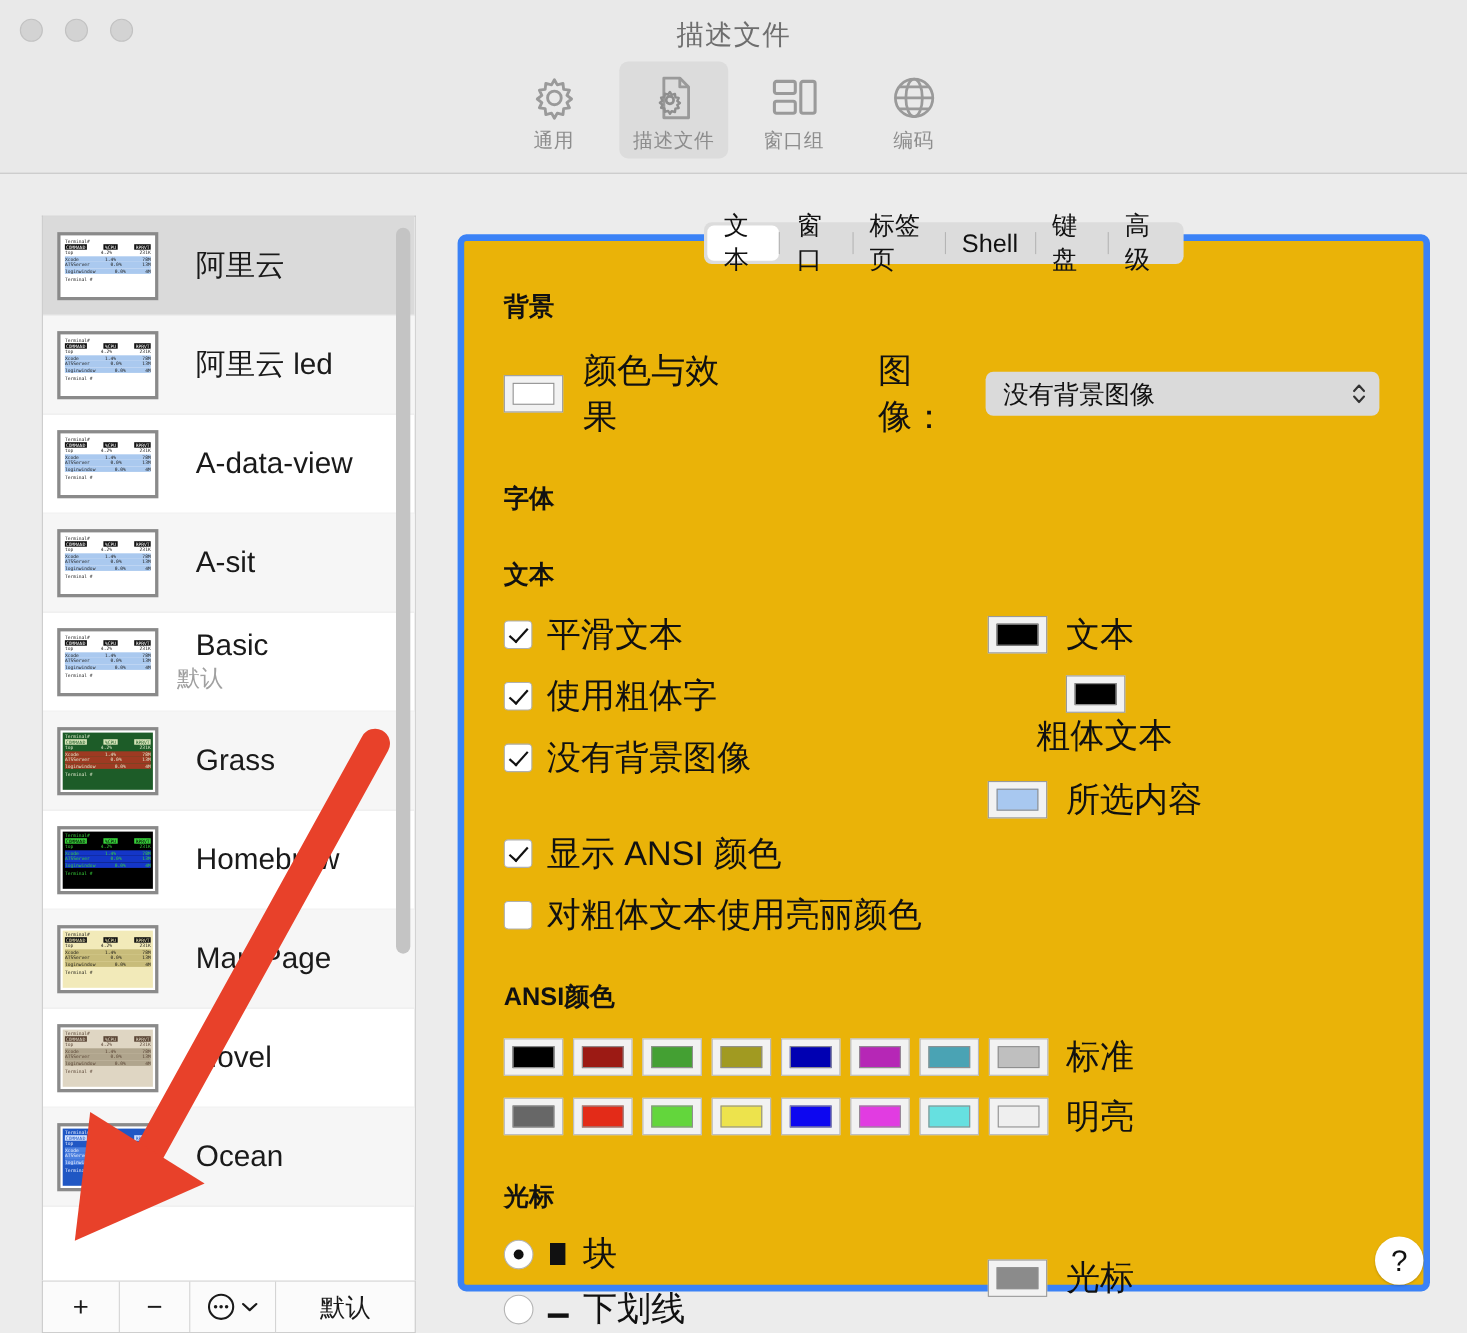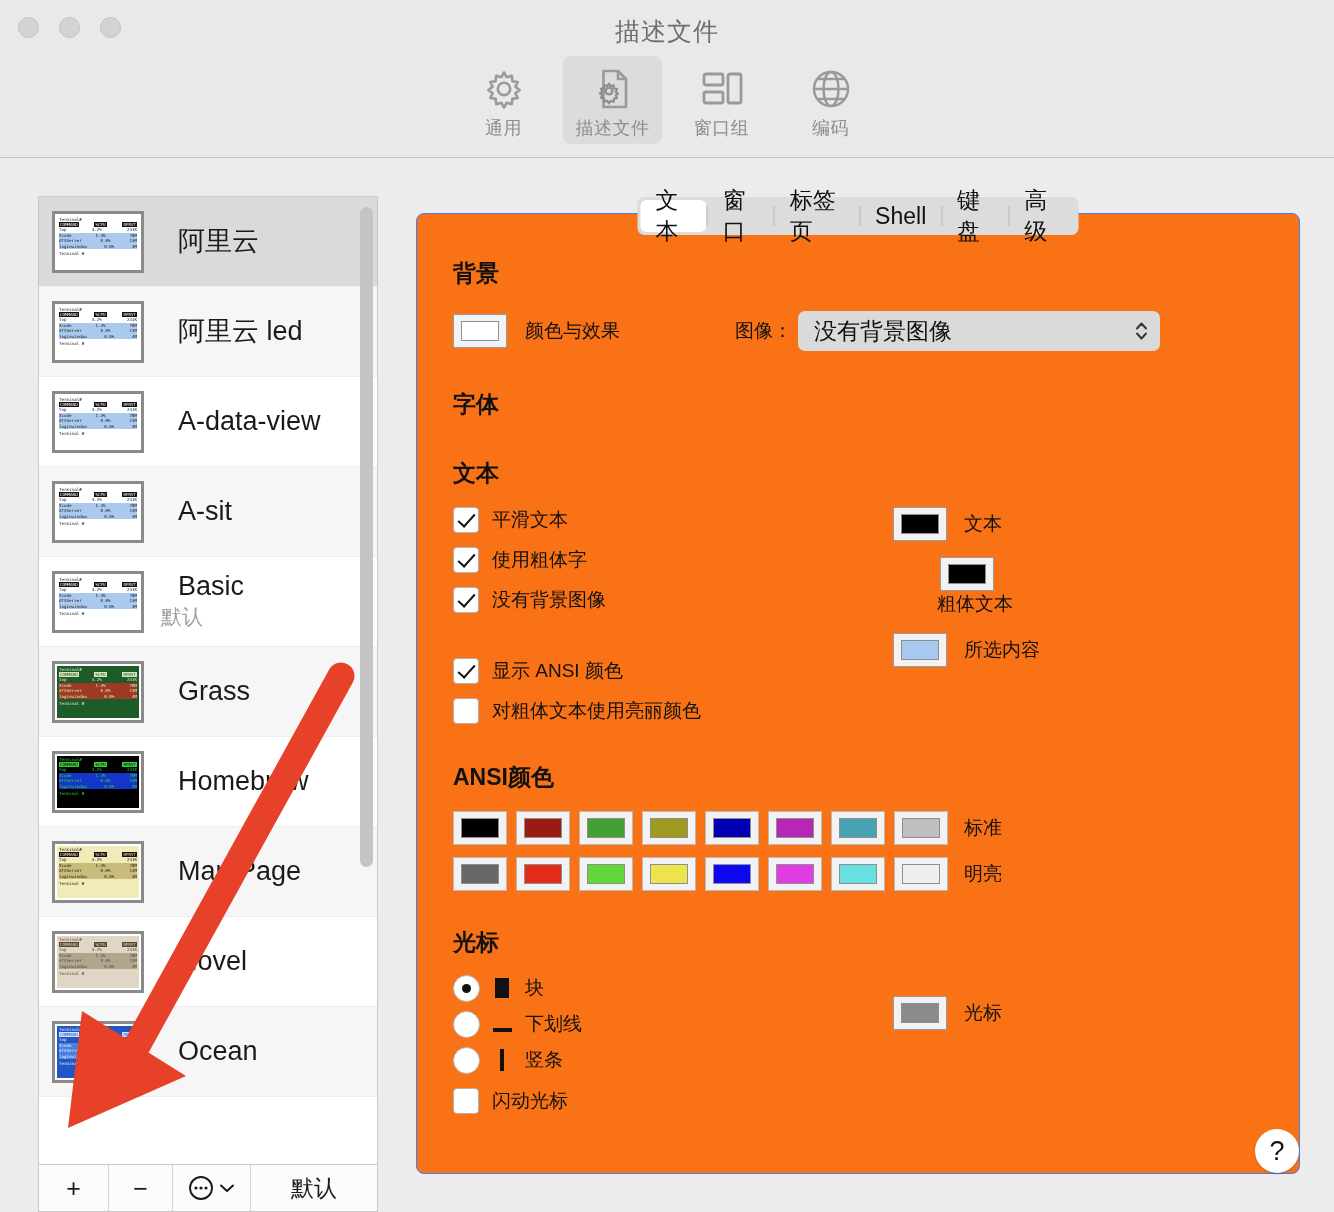--- a/index.html
+++ b/index.html
@@ -134,22 +134,22 @@
   .seg.last { flex: 1 1 auto; border-right: none; font-size: 23px; }
 
   
   .pane-outer {
     flex: 1 1 auto;
     margin: 38px 34px 38px 38px;
     position: relative;
   }
   .pane {
     position: absolute; inset: 17px 0 0 0;
-    background: #f97316;
-    border: 1px solid #3b82f6;
+    background: #eab308;
+    border: 6px solid #3b82f6;
     border-radius: 8px;
   }
   .tabs {
     position: absolute; top: -17px; left: 50%;
     transform: translateX(-50%);
     display: flex; align-items: center;
     height: 38px;
     background: #dcdcdc;
     border-radius: 7px;
     padding: 0 3px;
@@ -173,21 +173,21 @@
     width: 54px; height: 34px;
     background: #f2f2f2;
     border: 1px solid #9a9a9a;
     display: flex; align-items: center; justify-content: center;
     flex: 0 0 auto;
   }
   .colorwell i {
     display: block; width: 38px; height: 20px;
     border: 1px solid #8f8f8f;
   }
-  .lbl { font-size: 19px; color: #111; }
+  .lbl { font-size: 31px; color: #111; }
 
   .popup {
     height: 40px;
     background: #dadada;
     border-radius: 7px;
     display: flex; align-items: center;
     padding: 0 10px 0 16px;
     font-size: 23px; color: #111;
     position: relative;
   }

